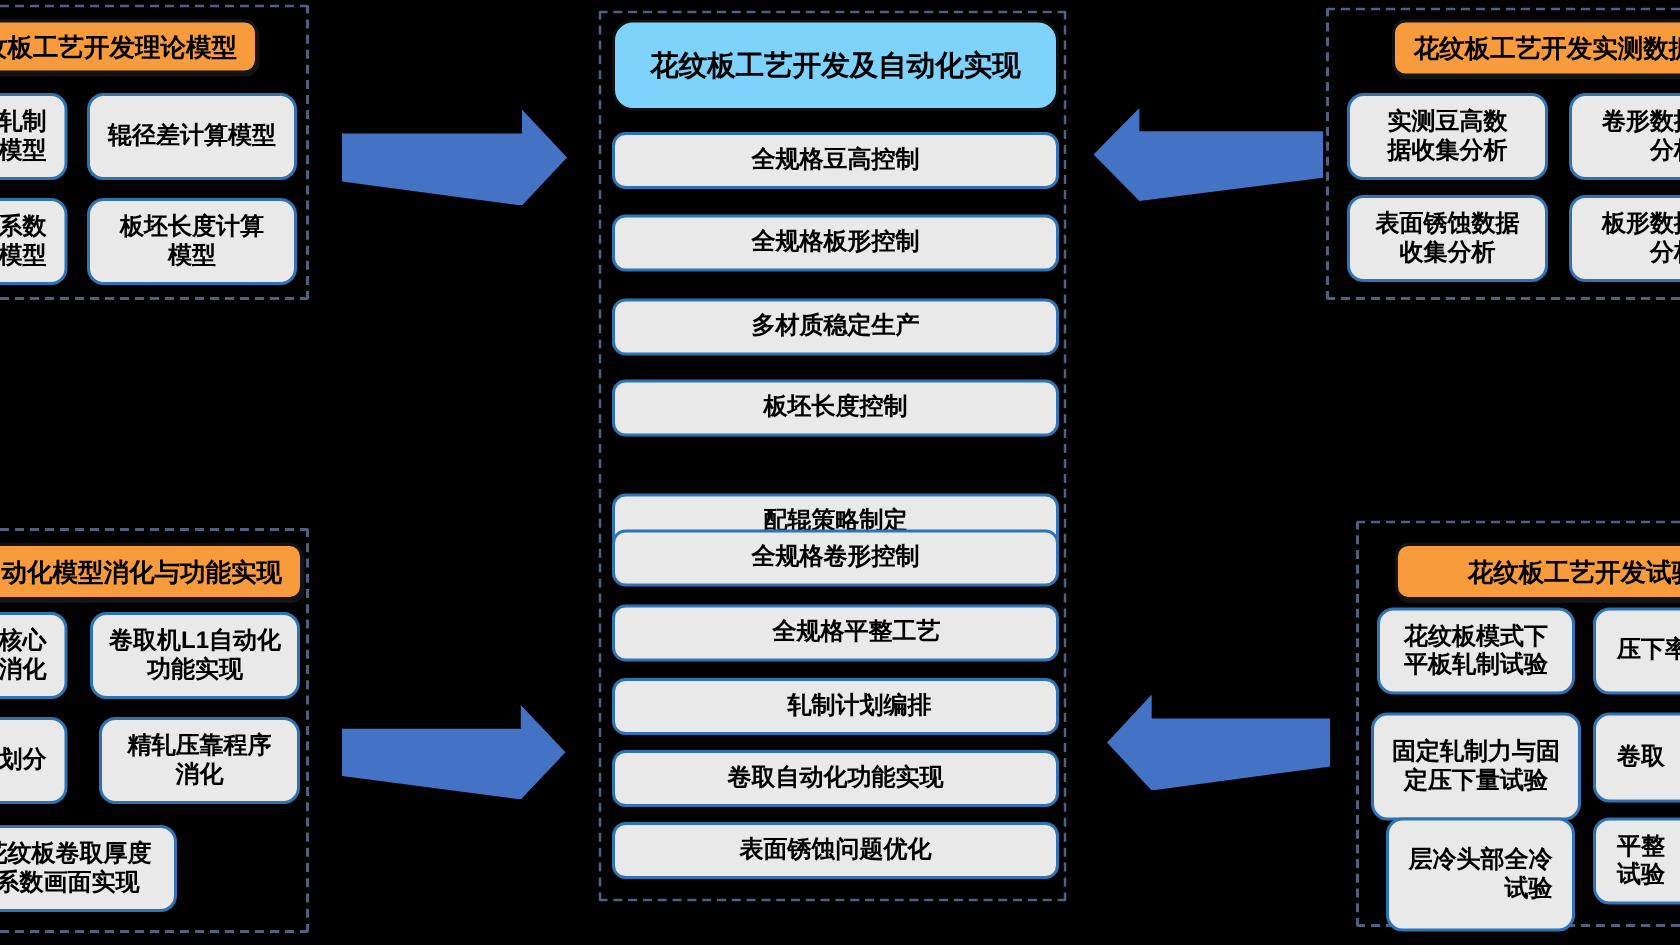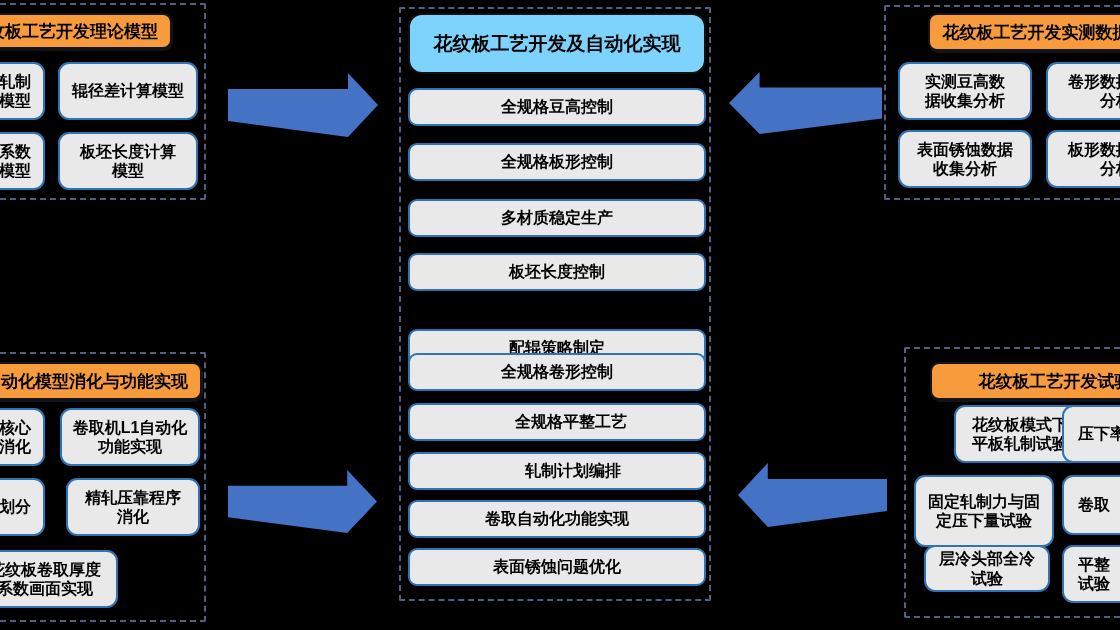--- a/index.html
+++ b/index.html
@@ -78,27 +78,27 @@
 消化</div>
   <div class="box" style="left:60px;top:408px;width:140px;height:58px;">卷取机L1自动化
 功能实现</div>
   <div class="box ra" style="left:-95px;top:478px;width:140px;height:58px;">划分</div>
   <div class="box" style="left:66px;top:478px;width:134px;height:58px;">精轧压靠程序
 消化</div>
   <div class="box" style="left:-28px;top:550px;width:146px;height:58px;">花纹板卷取厚度
 系数画面实现</div>
 
   <div class="hdr" style="left:930px;top:362px;width:250px;height:38px;">花纹板工艺开发试验</div>
-  <div class="box" style="left:918px;top:405px;width:132px;height:58px;margin-left:36px;">花纹板模式下
+  <div class="box" style="left:918px;top:405px;width:132px;height:58px;">花纹板模式下
 平板轧制试验</div>
   <div class="box la" style="left:1062px;top:405px;width:140px;height:58px;">压下率</div>
   <div class="box" style="left:914px;top:475px;width:140px;height:72px;">固定轧制力与固
 定压下量试验</div>
   <div class="box la" style="left:1062px;top:475px;width:140px;height:60px;">卷取</div>
-  <div class="box" style="left:924px;top:545px;width:126px;height:47px;">层冷头部全冷
+  <div class="box" style="left:924px;top:545px;width:126px;height:76px;text-align:right;">层冷头部全冷
 试验</div>
   <div class="box la" style="left:1062px;top:545px;width:140px;height:58px;">平整
 试验</div>
 
   <div class="arrow r" style="left:228px;top:73px;width:150px;height:64px;"></div>
   <div class="arrow l" style="left:729px;top:72px;width:153px;height:62px;"></div>
   <div class="arrow r" style="left:228px;top:470px;width:149px;height:63px;"></div>
   <div class="arrow l" style="left:738px;top:463px;width:149px;height:64px;"></div>
 
 </div>

